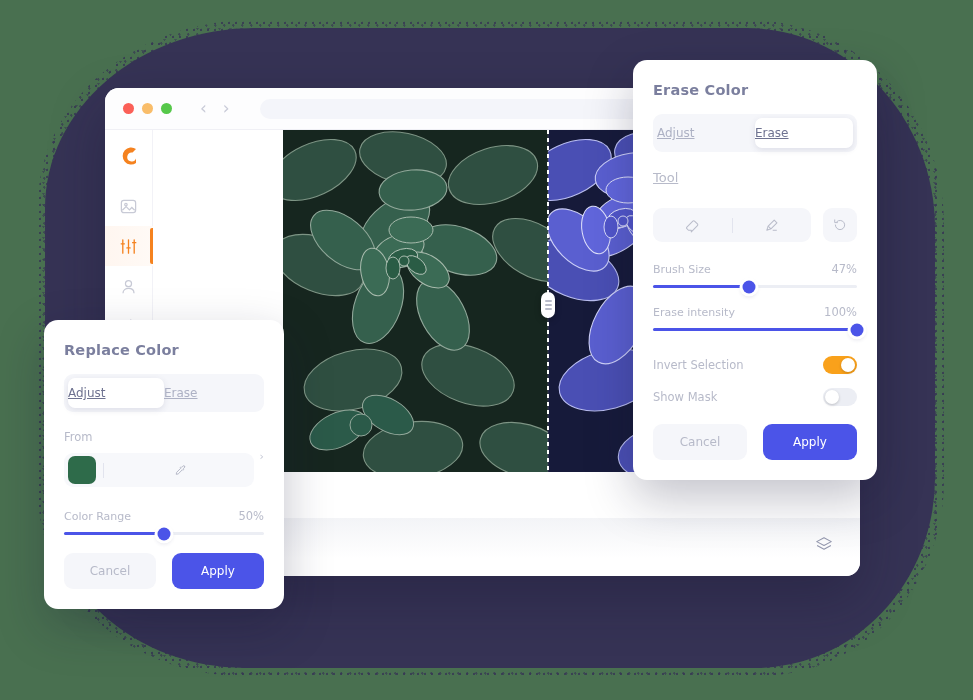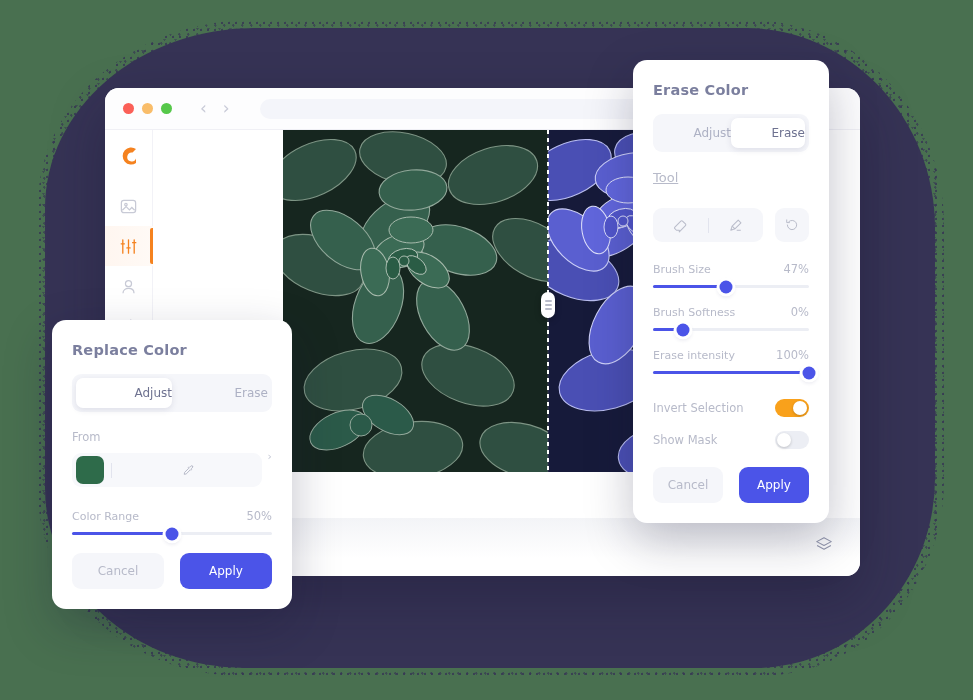--- a/index.html
+++ b/index.html
@@ -162,40 +162,40 @@
   .bb-right { margin-left: auto; color: #9498ae; }
 
   
   .panel {
     position: absolute;
     background: #ffffff;
     border-radius: 14px;
     box-shadow: 0 18px 48px rgba(25,22,55,.26);
     padding: 22px 20px 20px 20px;
   }
-  .panel-erase { left: 633px; top: 60px; width: 196px; }
-  .panel-replace { left: 52px; top: 320px; width: 240px; }
+  .panel-erase { left: 633px; top: 60px; width: 244px; }
+  .panel-replace { left: 44px; top: 320px; width: 240px; }
 
   .panel-title {
     font-size: 14.5px; font-weight: bold;
     color: #7b7f9e; letter-spacing: .2px;
     margin-bottom: 16px;
   }
 
   .segmented {
     display: flex;
     background: #f5f6fa;
     border-radius: 9px;
     padding: 4px;
     margin-bottom: 18px;
   }
   .seg {
-    flex: 1; text-align: right;
+    flex: 1; text-align: left;
     font-size: 12px; color: #adb1c4;
-    padding: 8px 0; border-radius: 7px;
+    padding: 8px 0; border-radius: 7px; text-decoration: underline;
   }
   .seg.on {
     background: #ffffff;
     color: #6e7290;
     box-shadow: 0 2px 6px rgba(60,60,100,.12);
     font-weight: 500;
   }
 
   .field-label {
     font-size: 13px; color: #b7bac9;
@@ -515,30 +515,20 @@
     <div class="slider-head">
       <span class="slider-name">Brush Size</span>
       <span class="slider-val">47%</span>
     </div>
     <div class="track">
       <div class="fill" style="width:47%"></div>
       <div class="knob" style="left:47%"></div>
     </div>
   </div>
 
-  <div class="slider-block">
-    <div class="slider-head">
-      <span class="slider-name">Brush Softness</span>
-      <span class="slider-val">0%</span>
-    </div>
-    <div class="track">
-      <div class="fill" style="width:19%"></div>
-      <div class="knob" style="left:19%"></div>
-    </div>
-  </div>
 
   <div class="slider-block">
     <div class="slider-head">
       <span class="slider-name">Erase intensity</span>
       <span class="slider-val">100%</span>
     </div>
     <div class="track">
       <div class="fill" style="width:100%"></div>
       <div class="knob" style="left:100%"></div>
     </div>

